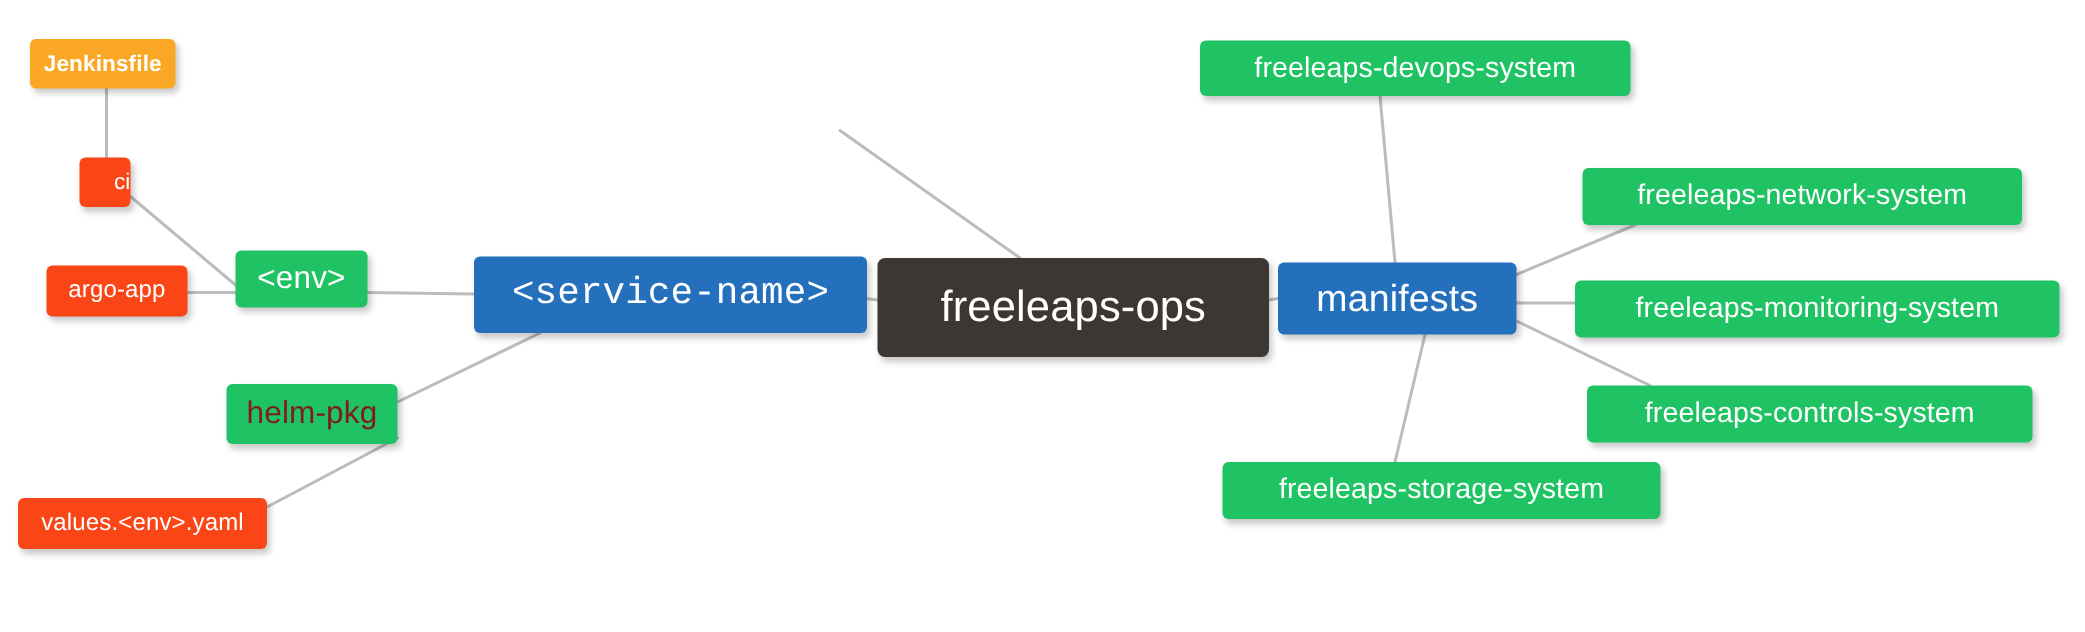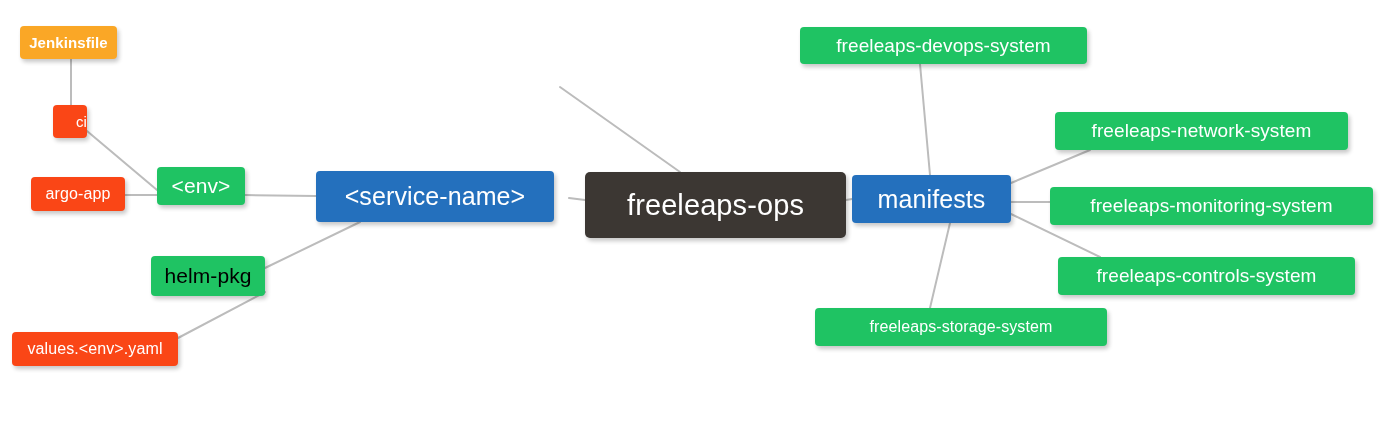--- a/index.html
+++ b/index.html
@@ -72,43 +72,43 @@
     </div>
     <div class="node" style="left: 53px; top: 105px; width: 34px; height: 33px; background: rgb(250, 70, 22); font-size: 15px; color: rgb(255, 255, 255); justify-content: flex-end;">
       <span>ci</span>
     </div>
     <div class="node" style="left: 31px; top: 177px; width: 94px; height: 34px; background: rgb(250, 70, 22); font-size: 16px; color: rgb(255, 255, 255);">
       <span>argo-app</span>
     </div>
     <div class="node" style="left: 157px; top: 167px; width: 88px; height: 38px; background: rgb(31, 195, 99); font-size: 21px; color: rgb(255, 255, 255); align-items: center;">
       <span>&lt;env&gt;</span>
     </div>
-    <div class="node" style="left: 151px; top: 256px; width: 114px; height: 40px; background: rgb(31, 195, 99); font-size: 21px; color: #000000;">
+    <div class="node" style="left: 151px; top: 256px; width: 114px; height: 40px; background: rgb(31, 195, 99); font-size: 21px; color: #7f1d1d;">
       <span>helm-pkg</span>
     </div>
     <div class="node" style="left: 12px; top: 332px; width: 166px; height: 34px; background: rgb(250, 70, 22); font-size: 16px; color: rgb(255, 255, 255);">
       <span>values.&lt;env&gt;.yaml</span>
     </div>
-    <div class="node" style="left: 316px; top: 171px; width: 238px; height: 51px; background: rgb(36, 112, 189); font-size: 25px; color: rgb(255, 255, 255);">
+    <div class="node" style="left: 316px; top: 171px; width: 262px; height: 51px; background: rgb(36, 112, 189); font-size: 25px; color: rgb(255, 255, 255); font-family: Liberation Mono, monospace;">
       <span>&lt;service-name&gt;</span>
     </div>
     <div class="node root" style="left: 585px; top: 172px; width: 261px; height: 66px; background: rgb(60, 55, 51); font-size: 29px; color: rgb(255, 255, 255);">
       <span>freeleaps-ops</span>
     </div>
     <div class="node" style="left: 852px; top: 175px; width: 159px; height: 48px; background: rgb(36, 112, 189); font-size: 25px; color: rgb(255, 255, 255);">
       <span>manifests</span>
     </div>
     <div class="node" style="left: 800px; top: 27px; width: 287px; height: 37px; background: rgb(31, 195, 99); font-size: 19px; color: rgb(255, 255, 255);">
       <span>freeleaps-devops-system</span>
     </div>
     <div class="node" style="left: 1055px; top: 112px; width: 293px; height: 38px; background: rgb(31, 195, 99); font-size: 19px; color: rgb(255, 255, 255);">
       <span>freeleaps-network-system</span>
     </div>
     <div class="node" style="left: 1050px; top: 187px; width: 323px; height: 38px; background: rgb(31, 195, 99); font-size: 19px; color: rgb(255, 255, 255);">
       <span>freeleaps-monitoring-system</span>
     </div>
     <div class="node" style="left: 1058px; top: 257px; width: 297px; height: 38px; background: rgb(31, 195, 99); font-size: 19px; color: rgb(255, 255, 255);">
       <span>freeleaps-controls-system</span>
     </div>
-    <div class="node" style="left: 815px; top: 308px; width: 292px; height: 38px; background: rgb(31, 195, 99); font-size: 16px; color: rgb(255, 255, 255);">
+    <div class="node" style="left: 815px; top: 308px; width: 292px; height: 38px; background: rgb(31, 195, 99); font-size: 19px; color: rgb(255, 255, 255);">
       <span>freeleaps-storage-system</span>
     </div>
   </div>
 
 </body></html>

